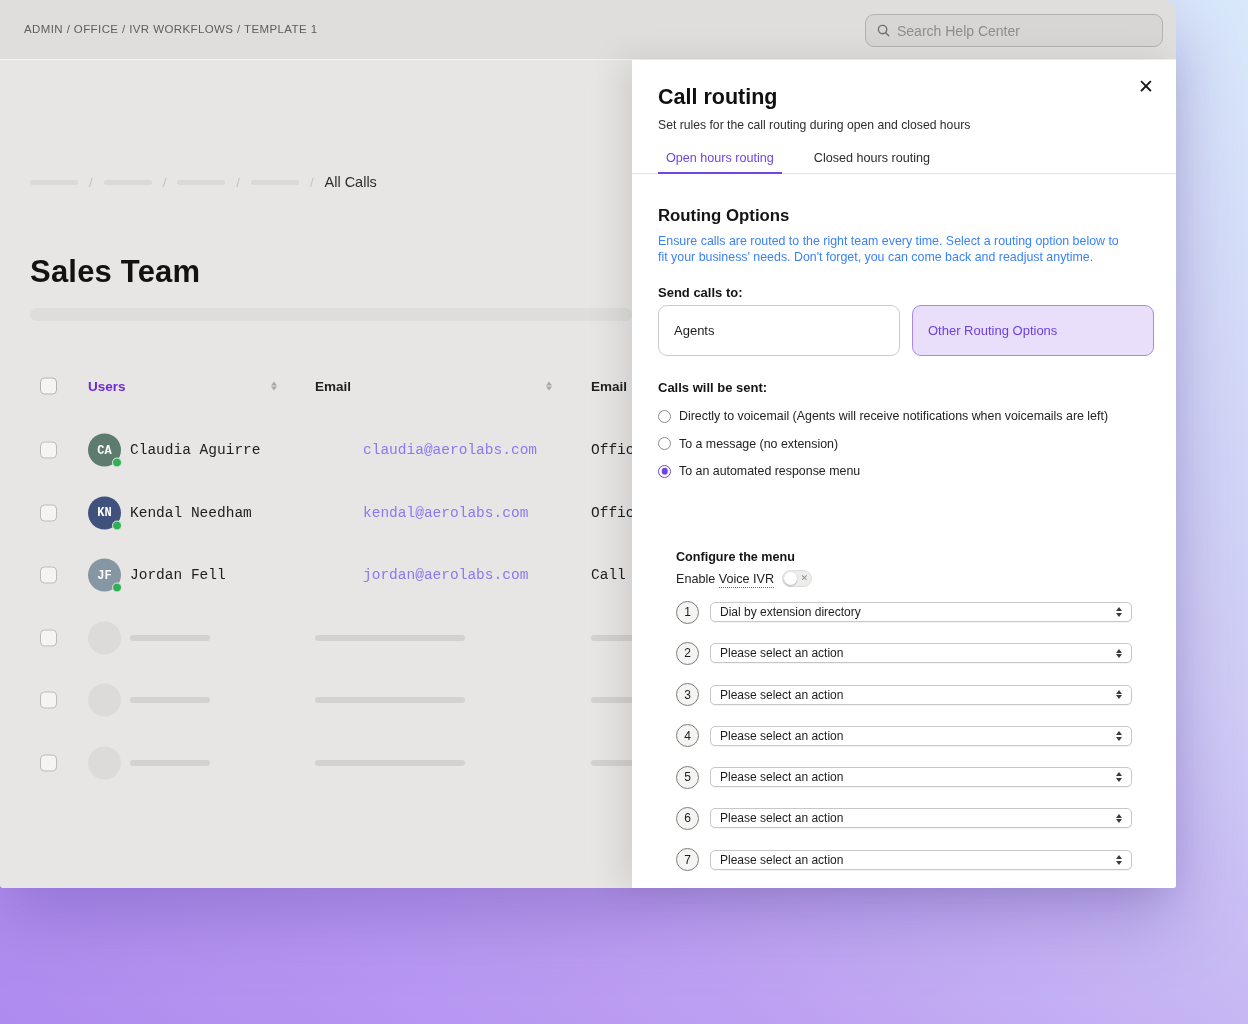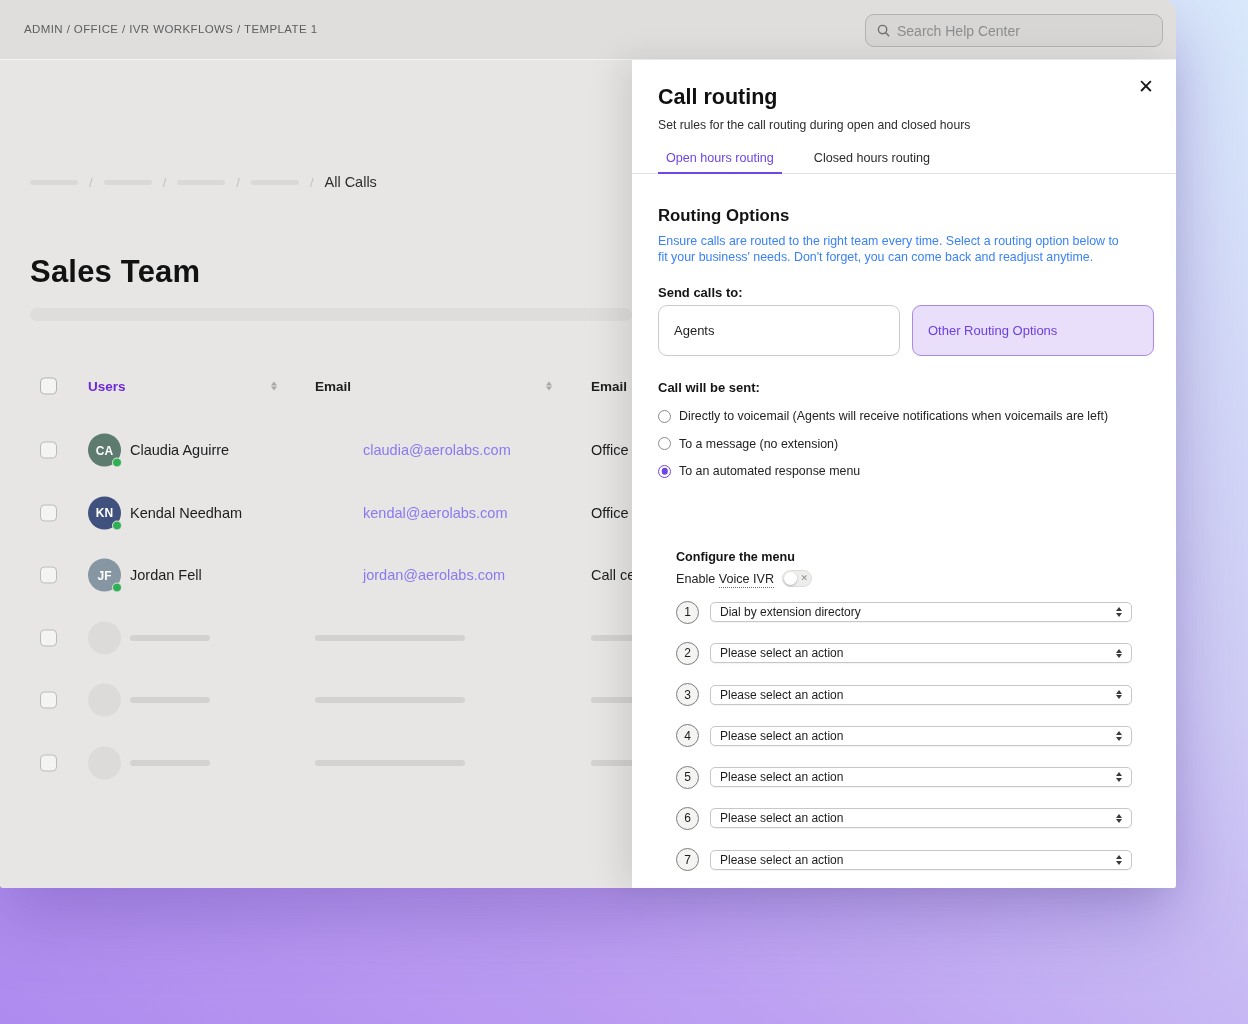--- a/index.html
+++ b/index.html
@@ -45,21 +45,21 @@
   .thead{ position:absolute; left:0; top:368px; width:632px; height:36px; }
   .cell-cb{ position:absolute; left:40px; top:50%; transform:translateY(-50%); width:17px; height:17px;
     border:1.5px solid #b4b3b2; border-radius:4.5px; background:rgba(255,255,255,.55); }
   .col-users{ position:absolute; left:88px; top:50%; transform:translateY(-50%); font-size:13.5px; font-weight:700; color:#6d28d9; }
   .col-email{ position:absolute; left:315px; top:50%; transform:translateY(-50%); font-size:13.5px; font-weight:700; color:#1f1f1f; }
   .col-role{ position:absolute; left:591px; top:50%; transform:translateY(-50%); font-size:13.5px; font-weight:700; color:#1f1f1f; }
   .sort{ position:absolute; top:50%; transform:translateY(-50%); display:flex; flex-direction:column; gap:1px; align-items:center; }
   .sort i{ display:block; width:0; height:0; border-left:3.5px solid transparent; border-right:3.5px solid transparent; }
   .sort .up{ border-bottom:4px solid #a9a8a7; } .sort .dn{ border-top:4px solid #a9a8a7; }
   .sort-1{ left:271px; } .sort-2{ left:546px; }
-  .rows{ position:absolute; left:0; top:419px; width:764px; }
+  .rows{ position:absolute; left:0; top:419px; width:764px;font-family:Liberation Mono, monospace; }
   .trow{ position:relative; height:62.5px; }
   .avatar{ position:absolute; left:88px; top:50%; transform:translateY(-50%); width:33px; height:33px; border-radius:50%;
     display:flex; align-items:center; justify-content:center; color:#fff; font-size:12px; font-weight:700; }
   .presence{ position:absolute; right:-1px; bottom:-1px; width:10px; height:10px; border-radius:50%;
     background:#2fb054; border:1.5px solid #e7e6e5; }
   .uname{ position:absolute; left:130px; top:50%; transform:translateY(-50%); font-size:14.5px; color:#1e1e1e; }
   .uemail{ position:absolute; left:315px; top:50%; transform:translateY(-50%); font-size:14.5px; color:#8b79ef;margin-left:48px; }
   .urole{ position:absolute; left:591px; top:50%; transform:translateY(-50%); font-size:14.5px; color:#1e1e1e; white-space:nowrap; }
   .skel-circle{ position:absolute; left:88px; top:50%; transform:translateY(-50%); width:33px; height:33px; border-radius:50%; background:#dcdbda; }
   .sk-name{ position:absolute; left:130px; top:50%; transform:translateY(-50%); width:80px; height:6px; border-radius:3px; background:#d3d2d1; }
@@ -224,21 +224,21 @@
 
     <div class="sec-h">Routing Options</div>
     <div class="sec-d">Ensure calls are routed to the right team every time. Select a routing option below to fit your business' needs. Don't forget, you can come back and readjust anytime.</div>
 
     <div class="lbl send-lbl">Send calls to:</div>
     <div class="send-row">
       <div class="send-btn plain">Agents</div>
       <div class="send-btn selected">Other Routing Options</div>
     </div>
 
-    <div class="lbl sent-lbl">Call will be sent:</div>
+    <div class="lbl sent-lbl">Calls will be sent:</div>
     <div class="radios">
   <div class="radio-row">
     <div class="rdot"></div>
     <span>Directly to voicemail (Agents will receive notifications when voicemails are left)</span>
   </div>
 
   <div class="radio-row">
     <div class="rdot"></div>
     <span>To a message (no extension)</span>
   </div>

